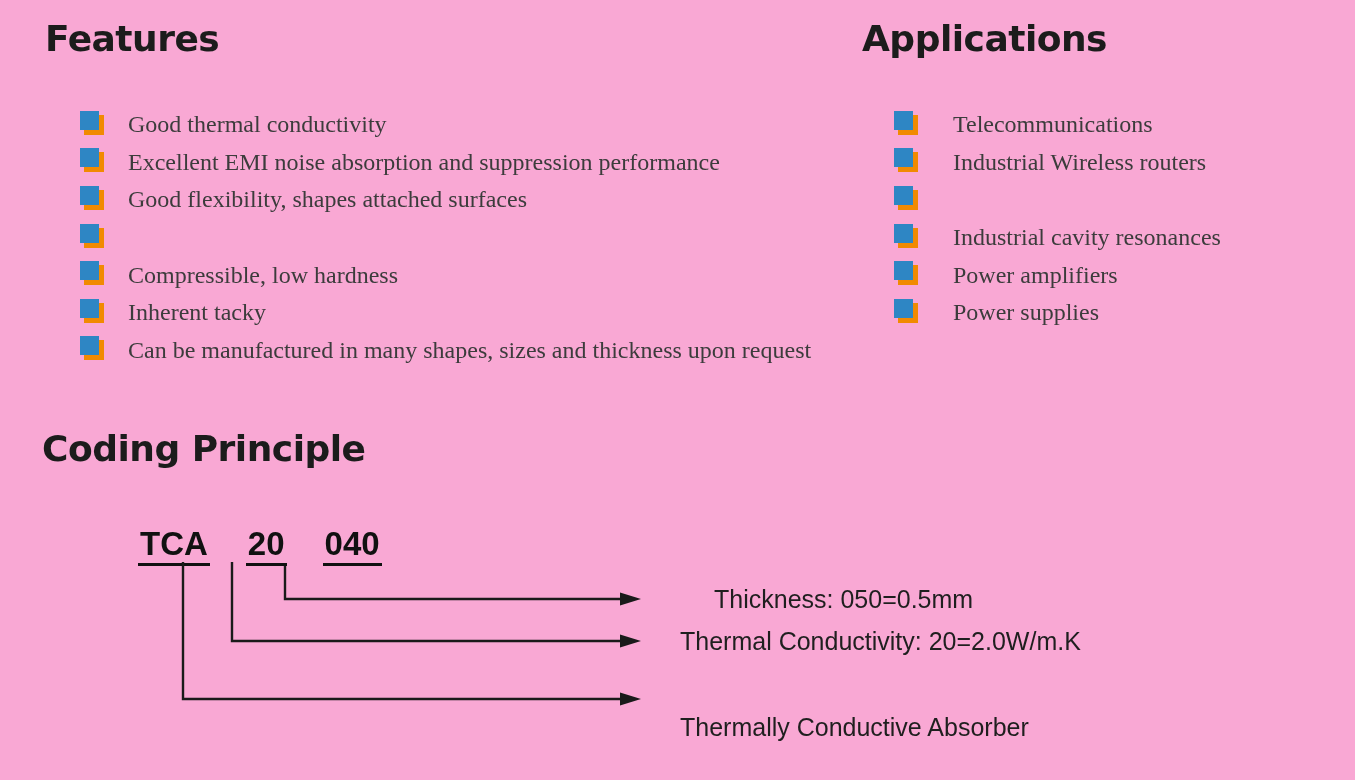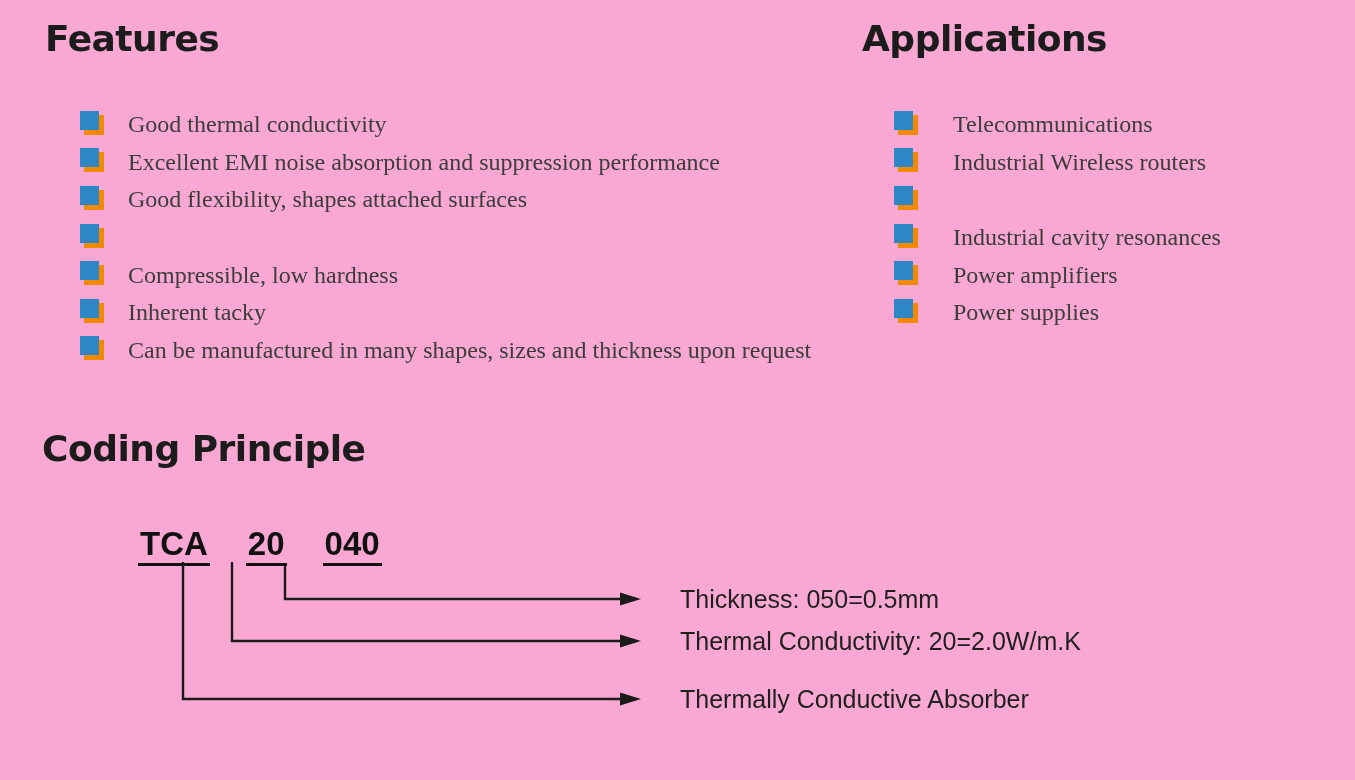--- a/index.html
+++ b/index.html
@@ -47,23 +47,23 @@
   }
   .code-seg { border-bottom:3px solid #111111; padding:0 2px 3px 2px; }
 
   .diagram-svg { position:absolute; left:0; top:0; width:1355px; height:780px; pointer-events:none; }
 
   .code-label {
     position:absolute; left:680px; height:30px; line-height:30px;
     font-family:"Liberation Sans", sans-serif; font-size:25px;
     color:#1f1f1f; white-space:nowrap;
   }
-  #code-label-thickness    { top:584px; }
+  #code-label-thickness    { top:584px;margin-left:34px; }
   #code-label-conductivity { top:626px; }
-  #code-label-absorber     { top:684px; }
+  #code-label-absorber     { top:712px; }
 </style>
 </head>
 <body>
 
 <div class="page">
 
   <section>
     <h1 id="features-heading" class="h-title">Features</h1>
     <div id="features-list" class="bullet-list">
       <div class="li">

